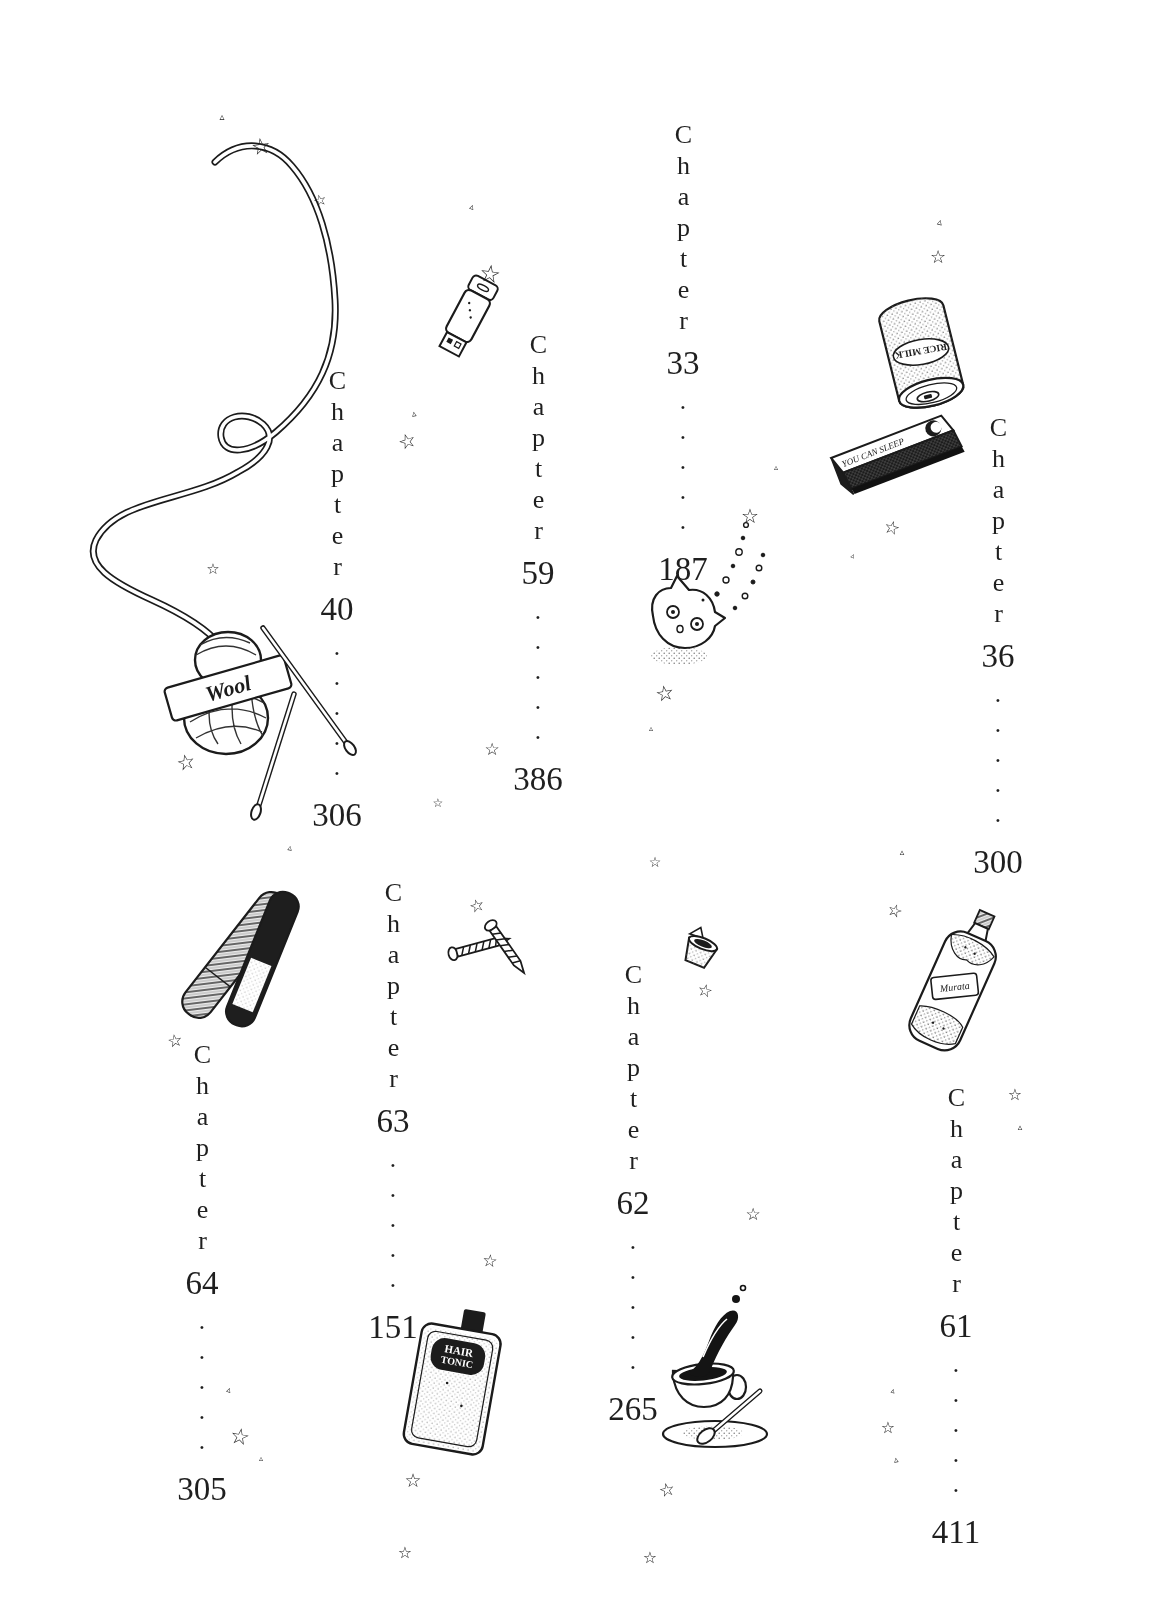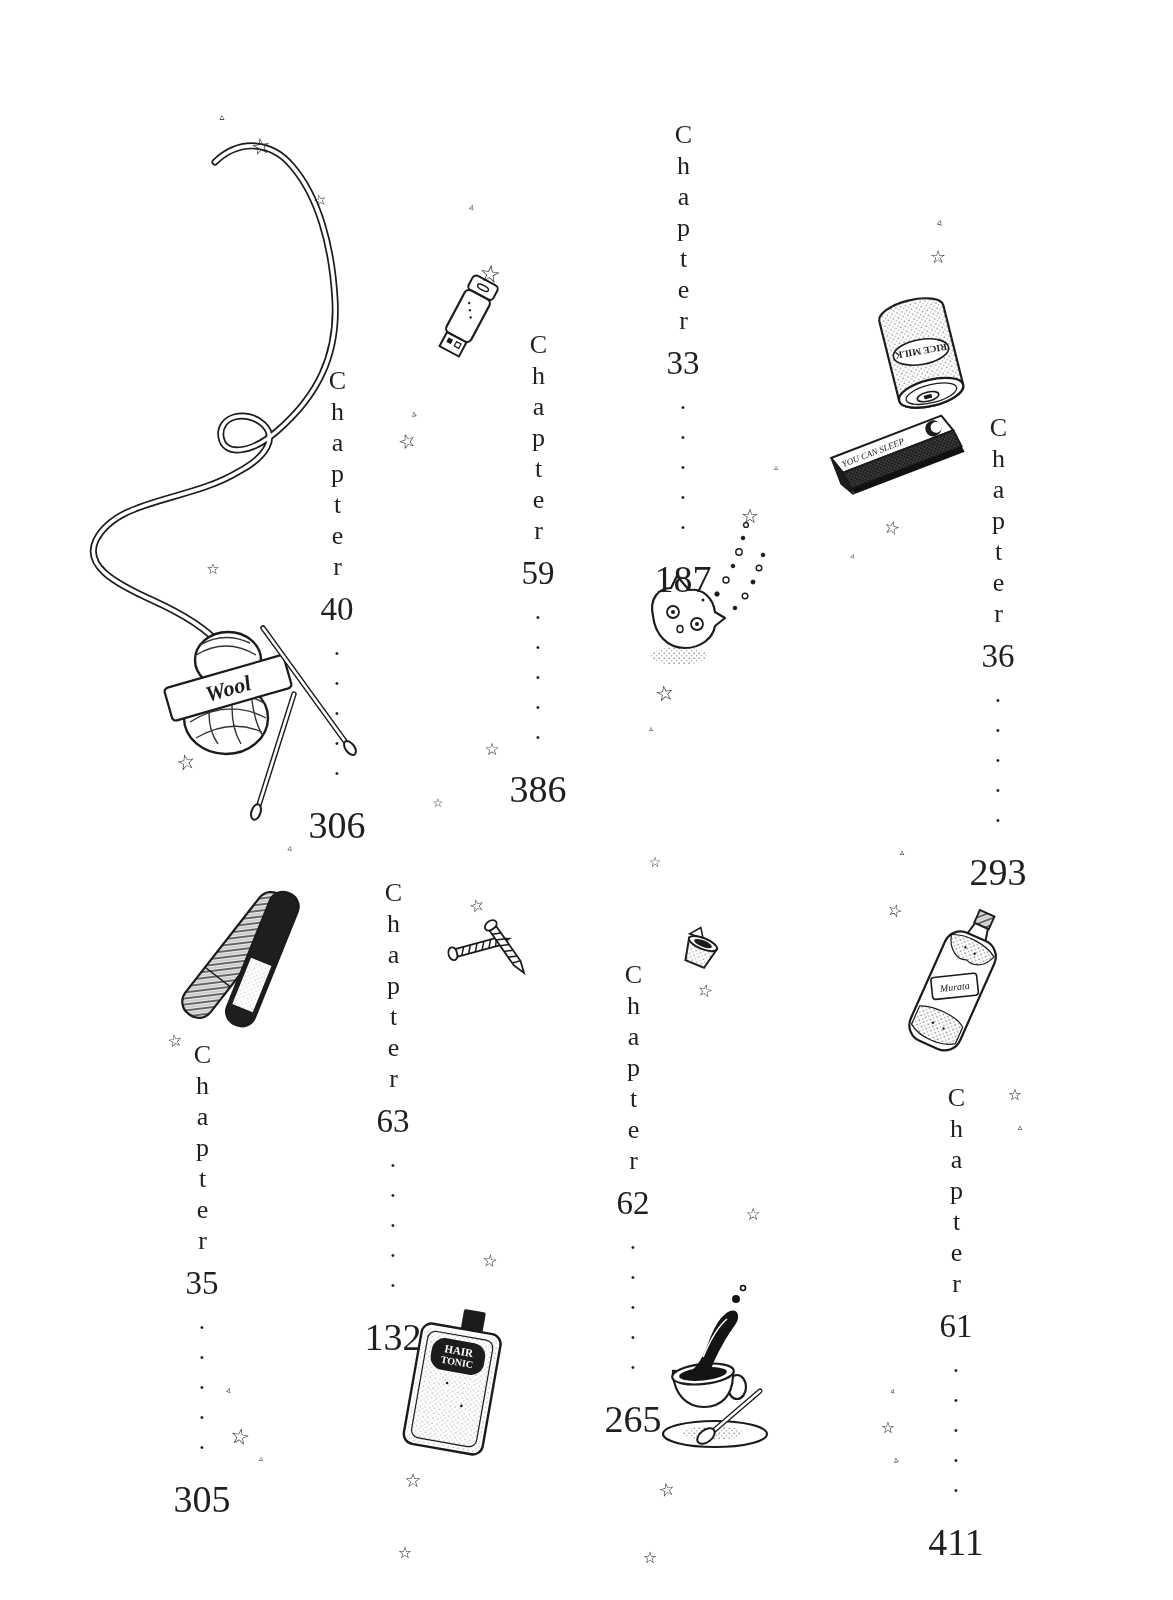--- a/index.html
+++ b/index.html
@@ -2,21 +2,21 @@
 <html><head>
 <meta charset="utf-8">
 <style>
   html,body{margin:0;padding:0;}
   body{background:#e8e8e8;font-family:"Liberation Serif","DejaVu Serif",serif;}
   #page{position:relative;width:1173px;height:1600px;background:#ffffff;overflow:hidden;color:#1f1f1f;}
   .entry{position:absolute;display:flex;flex-direction:column;align-items:center;width:90px;}
   .entry .word{writing-mode:vertical-rl;text-orientation:upright;font-size:26px;line-height:1.08;letter-spacing:2px;}
   .entry .num{font-size:33px;margin-top:10px;line-height:1;}
   .entry .dots{writing-mode:vertical-rl;text-orientation:upright;font-size:25px;letter-spacing:3px;margin-top:14px;line-height:1;}
-  .entry .pagenum{font-size:38px;margin-top:16px;line-height:1;}
+  .entry .pagenum{font-size:33px;margin-top:9px;line-height:1;}
   .star,.sparkle{position:absolute;color:#1b1b1b;line-height:1;font-family:"DejaVu Sans",sans-serif;}
   #art{position:absolute;left:0;top:0;}
   svg text{font-family:"Liberation Serif","DejaVu Serif",serif;}
 </style>
 </head>
 <body>
 
 <div id="page">
 
   <svg id="art" width="1173" height="1600" viewBox="0 0 1173 1600">
@@ -237,21 +237,21 @@
       <span class="sparkle" style="left: 893px; top: 1391px; font-size: 8px; transform: translate(-50%, -50%) rotate(15deg);">▵</span>
       <span class="sparkle" style="left: 896px; top: 1460px; font-size: 9px; transform: translate(-50%, -50%) rotate(-10deg);">▵</span>
       <span class="sparkle" style="left: 229px; top: 1390px; font-size: 9px; transform: translate(-50%, -50%) rotate(20deg);">▵</span>
       <span class="sparkle" style="left: 261px; top: 1459px; font-size: 8px; transform: translate(-50%, -50%) rotate(0deg);">▵</span>
     </div>
 
   <div class="entry" style="left:953px;top:413px;">
     <div class="word">Chapter</div>
     <div class="num">36</div>
     <div class="dots">·····</div>
-    <div class="pagenum">293</div>
+    <div class="pagenum">300</div>
   </div>
 
   <div class="entry" style="left:638px;top:120px;">
     <div class="word">Chapter</div>
     <div class="num">33</div>
     <div class="dots">·····</div>
     <div class="pagenum">187</div>
   </div>
 
   <div class="entry" style="left:493px;top:330px;">
@@ -279,23 +279,23 @@
     <div class="word">Chapter</div>
     <div class="num">62</div>
     <div class="dots">·····</div>
     <div class="pagenum">265</div>
   </div>
 
   <div class="entry" style="left:348px;top:878px;">
     <div class="word">Chapter</div>
     <div class="num">63</div>
     <div class="dots">·····</div>
-    <div class="pagenum">132</div>
+    <div class="pagenum">151</div>
   </div>
 
   <div class="entry" style="left:157px;top:1040px;">
     <div class="word">Chapter</div>
-    <div class="num">35</div>
+    <div class="num">64</div>
     <div class="dots">·····</div>
     <div class="pagenum">305</div>
   </div>
 
 </div>
 
 </body></html>

